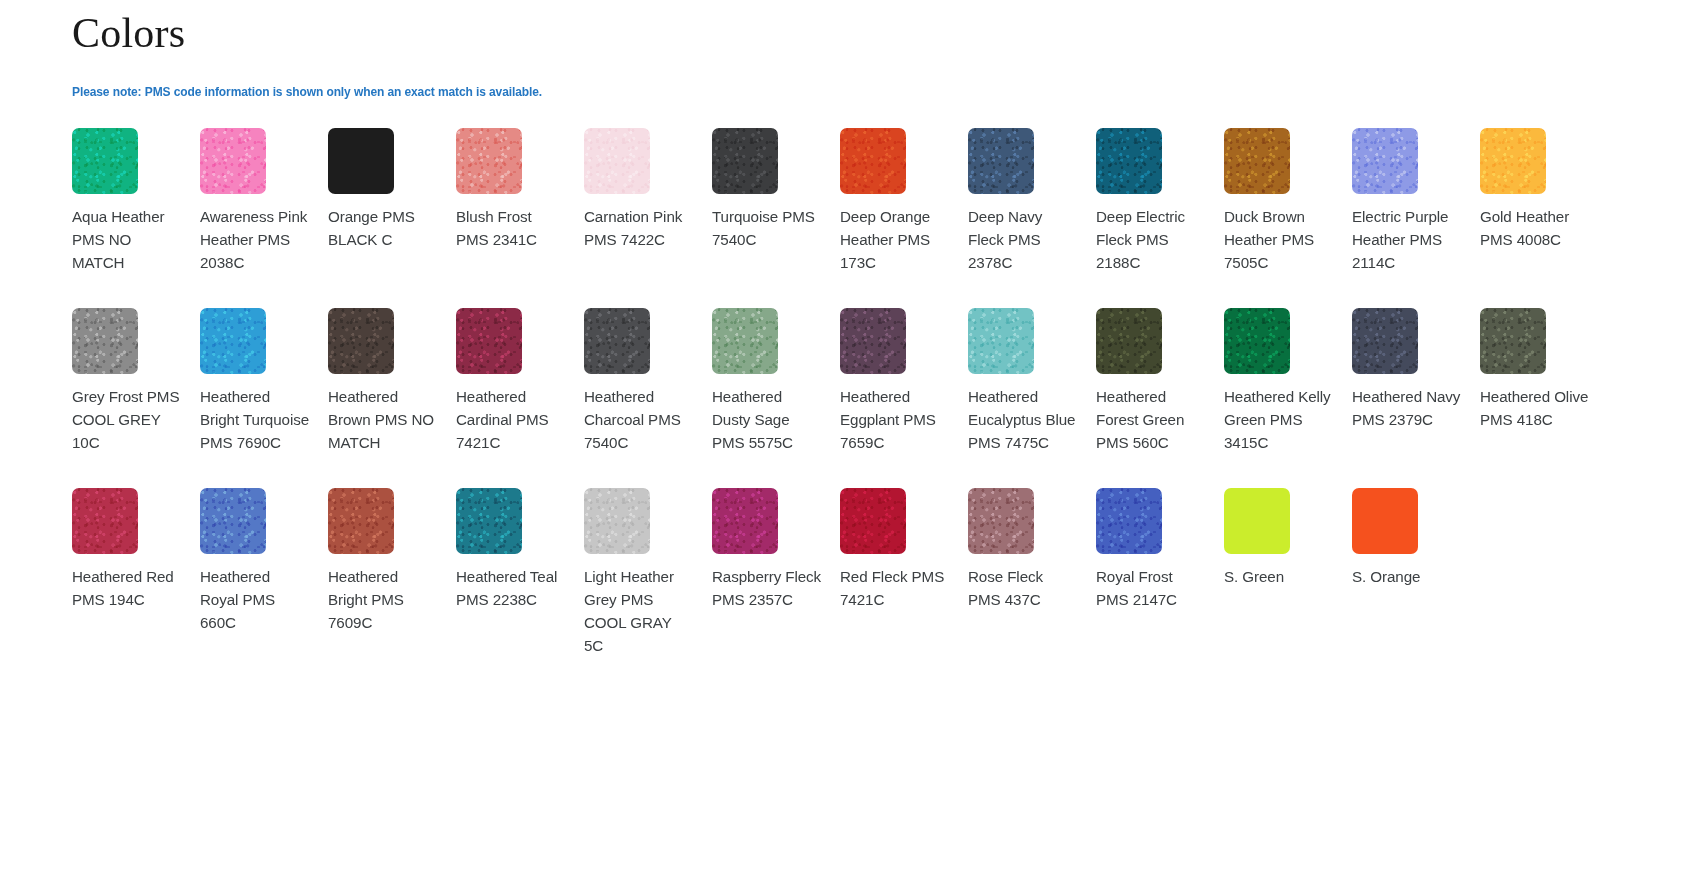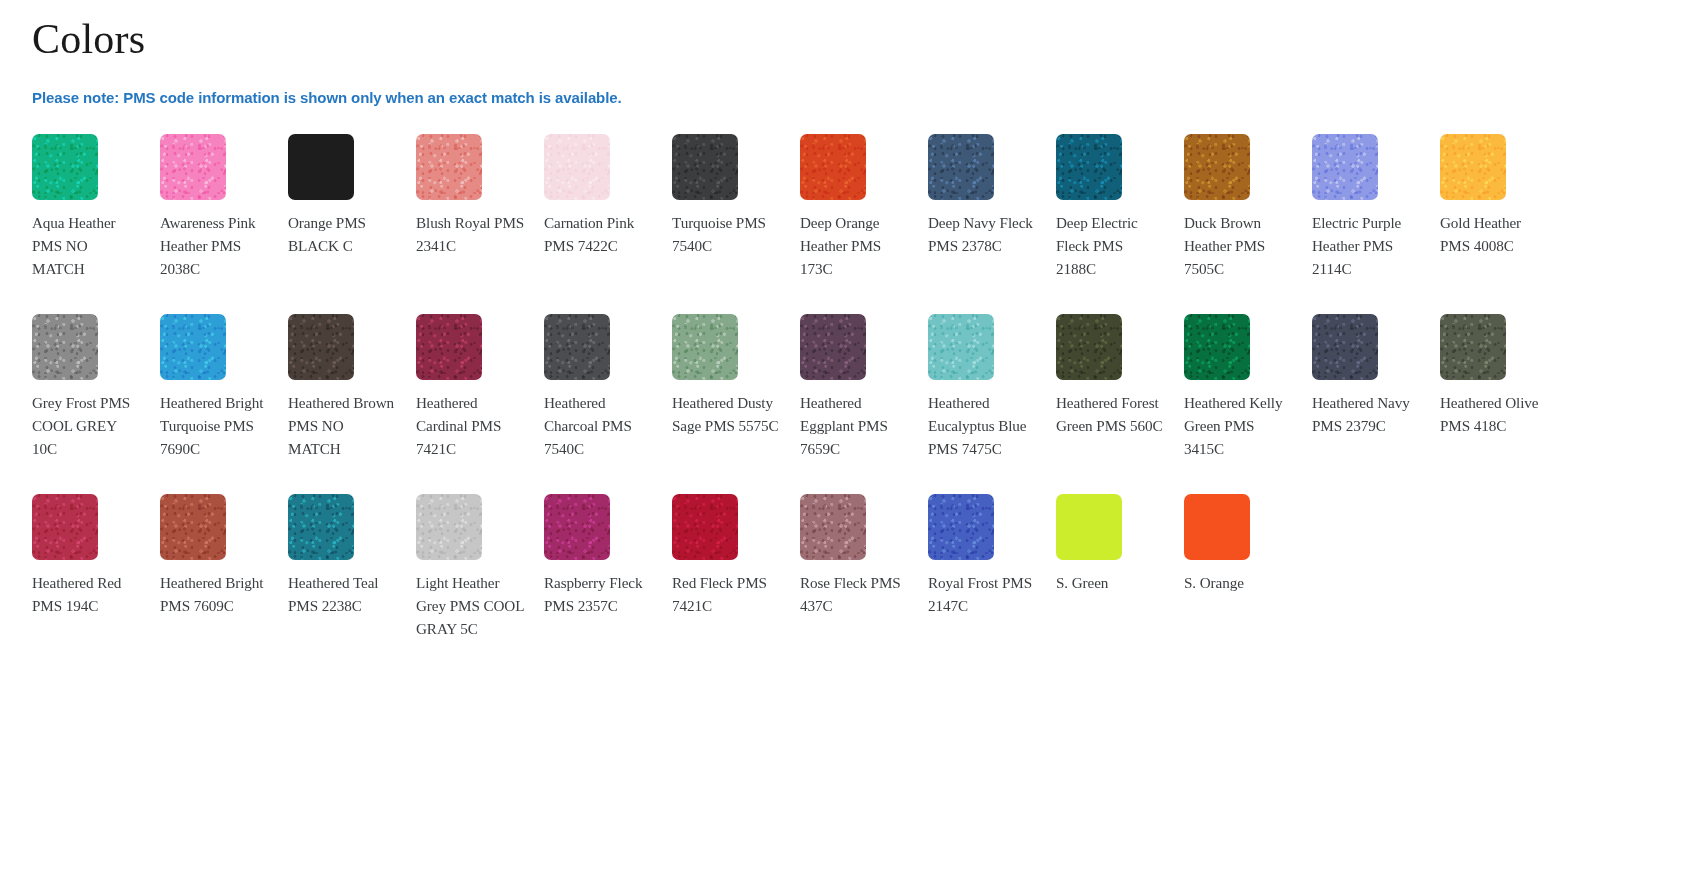--- a/index.html
+++ b/index.html
@@ -8,50 +8,50 @@
     background: #ffffff;
   }
   body {
     width: 1700px;
     height: 893px;
     font-family: "Liberation Sans", sans-serif;
     color: #3c4043;
     overflow: hidden;
   }
   .page {
-    padding: 16px 0 0 32px;
+    padding: 10px 0 0 32px;
     box-sizing: border-box;
+    margin-left: 40px;
   }
   .page-title {
     font-family: "Liberation Serif", serif;
     font-size: 42px;
     font-weight: 400;
     color: #1a1a1a;
     margin: 0;
     padding-top: 0px;
     line-height: 46px;
     letter-spacing: 0.2px;
   }
   .note {
-    font-size: 15px;
+    font-size: 12px;
     font-weight: bold;
     color: #2577c2;
     margin: 0;
     padding-top: 26px;
     padding-bottom: 0;
     line-height: 20px;
     letter-spacing: -0.1px;
   }
   .swatch-grid {
     display: grid;
     grid-template-columns: repeat(12, 128px);
     column-gap: 0px;
     row-gap: 0px;
     padding-top: 26px;
-    font-family: Liberation Serif, serif;
   }
   .swatch-cell {
     width: 128px;
     box-sizing: border-box;
     padding-right: 18px;
     margin-bottom: 34px;
     align-self: start;
   }
   .swatch-chip {
     width: 66px;
@@ -117,21 +117,21 @@
         <div class="swatch-label">Awareness Pink Heather PMS 2038C</div>
       </div>
       <div class="swatch-cell">
         <div class="swatch-chip flat" style="background-color: rgb(29, 29, 29);"></div>
         <div class="swatch-label">Orange PMS BLACK C</div>
       </div>
       <div class="swatch-cell">
         <div class="swatch-chip" style="background-color: rgb(229, 138, 133);">
           <div class="tex"></div>
         </div>
-        <div class="swatch-label">Blush Royal PMS 2341C</div>
+        <div class="swatch-label">Blush Frost PMS 2341C</div>
       </div>
       <div class="swatch-cell">
         <div class="swatch-chip" style="background-color: rgb(246, 221, 228);">
           <div class="tex"></div>
         </div>
         <div class="swatch-label">Carnation Pink PMS 7422C</div>
       </div>
       <div class="swatch-cell">
         <div class="swatch-chip" style="background-color: rgb(60, 61, 63);">
           <div class="tex"></div>
@@ -244,20 +244,26 @@
         <div class="swatch-chip" style="background-color: rgb(86, 92, 76);">
           <div class="tex"></div>
         </div>
         <div class="swatch-label">Heathered Olive PMS 418C</div>
       </div>
       <div class="swatch-cell">
         <div class="swatch-chip" style="background-color: rgb(181, 48, 76);">
           <div class="tex"></div>
         </div>
         <div class="swatch-label">Heathered Red PMS 194C</div>
+      </div>
+      <div class="swatch-cell">
+        <div class="swatch-chip" style="background-color: rgb(84, 120, 198);">
+          <div class="tex"></div>
+        </div>
+        <div class="swatch-label">Heathered Royal PMS 660C</div>
       </div>
       <div class="swatch-cell">
         <div class="swatch-chip" style="background-color: rgb(171, 81, 64);">
           <div class="tex"></div>
         </div>
         <div class="swatch-label">Heathered Bright PMS 7609C</div>
       </div>
       <div class="swatch-cell">
         <div class="swatch-chip" style="background-color: rgb(29, 122, 140);">
           <div class="tex"></div>

